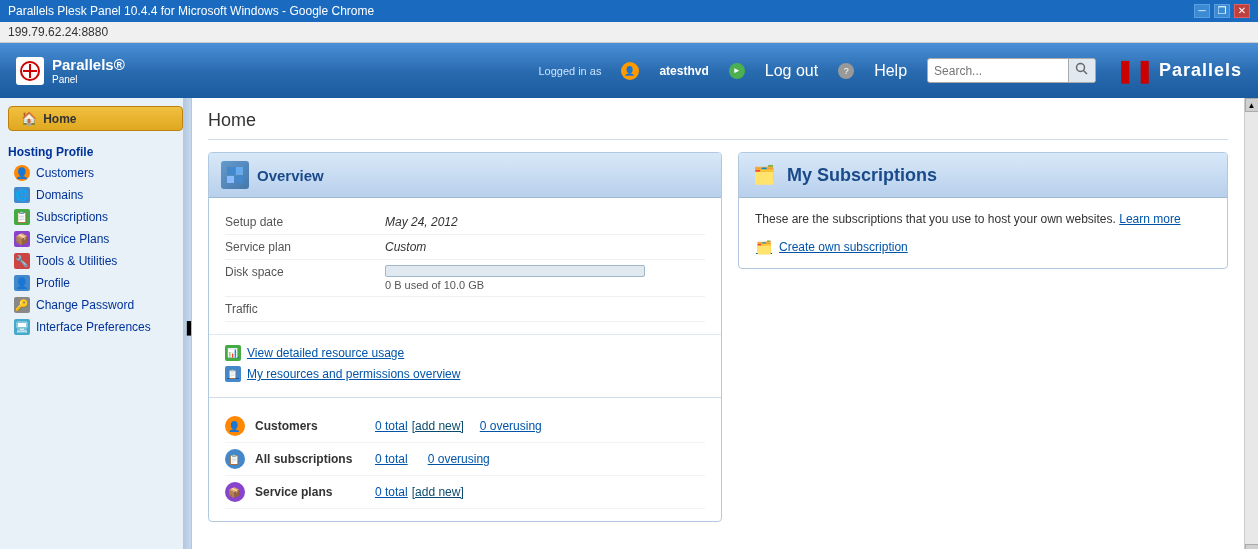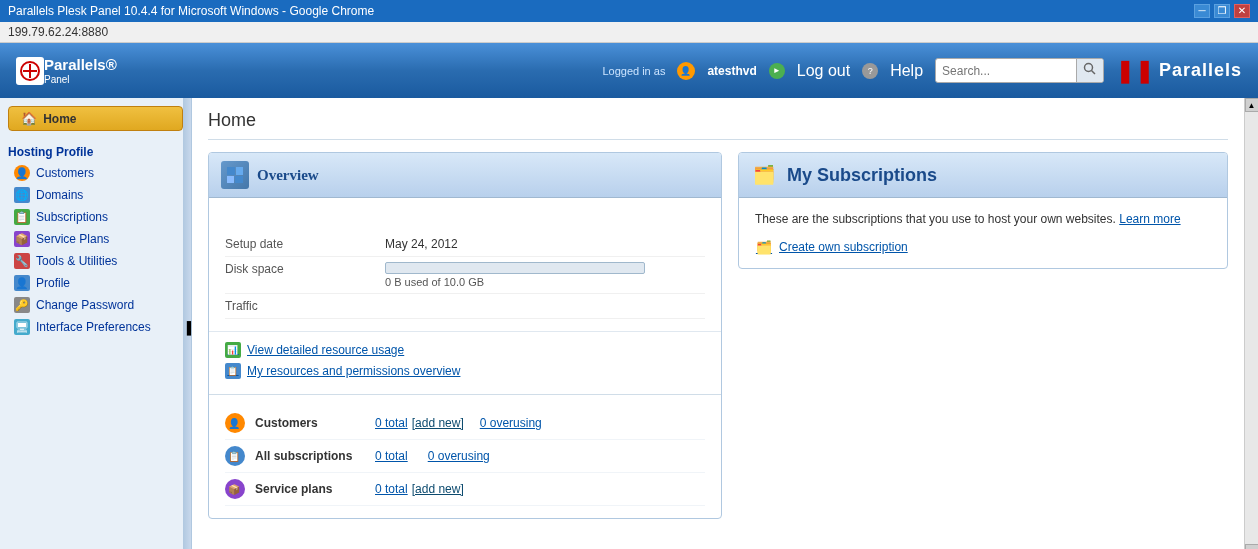--- a/index.html
+++ b/index.html
@@ -36,33 +36,34 @@
       background: linear-gradient(180deg, #4a90d9 0%, #2a6cb0 50%, #1a5a9f 100%);
       height: 55px;
       display: flex;
       align-items: center;
       justify-content: space-between;
       padding: 0 16px;
     }
     #logo-area {
       display: flex;
       align-items: center;
+      gap: 8px;
     }
     #logo-icon {
       width: 28px; height: 28px;
       background: white;
       border-radius: 3px;
       display: flex; align-items: center; justify-content: center;
       color: #cc0000; font-weight: bold; font-size: 14px;
     }
     #logo-text { color: white; font-size: 15px; font-weight: bold; line-height: 1.2; }
     #logo-text small { font-size: 10px; font-weight: normal; display: block; }
 
     #header-right {
-      display: flex; align-items: center; gap: 12px; margin-left: 32px;
+      display: flex; align-items: center; gap: 20px; margin-left: 32px;
     }
     #logged-in { color: #cce4ff; font-size: 11px; display: flex; align-items: center; gap: 4px; }
     #user-icon { width: 18px; height: 18px; border-radius: 50%; background: #ff9900; display:flex;align-items:center;justify-content:center;color:white;font-size:9px; }
     #username { color: white; font-weight: bold; font-size: 12px; }
     #logout-btn, #help-btn {
       color: white; font-size: 16px; cursor: pointer; display: flex; align-items: center; gap: 3px;
       background: none; border: none; text-decoration: none;
     }
     #logout-icon { width: 16px; height: 16px; background: #4caf50; border-radius: 50%; display:flex;align-items:center;justify-content:center;color:white;font-size:8px; }
     #help-icon { width: 16px; height: 16px; background: #999; border-radius: 50%; display:flex;align-items:center;justify-content:center;color:white;font-size:9px; }
@@ -187,31 +188,31 @@
       display: flex; align-items: center; gap: 8px;
       border-bottom: 1px solid #a0b8d0;
     }
     #overview-icon {
       width: 28px; height: 28px;
       background: linear-gradient(135deg, #6699cc, #4477aa);
       border-radius: 3px;
       display: flex; align-items: center; justify-content: center;
       color: white; font-size: 14px;
     }
-    #overview-title { font-size: 15px; color: #1a4a8a; font-weight: bold; font-family: Liberation Serif, serif; }
-
-    #overview-body { padding: 12px 16px; margin-top: 22px; }
+    #overview-title { font-size: 15px; color: #1a4a8a; font-weight: bold; }
+
+    #overview-body { padding: 12px 16px; }
 
     .info-row {
       display: flex; align-items: flex-start;
       padding: 5px 0;
       border-bottom: 1px solid #f0f0f0;
     }
     .info-label { width: 160px; color: #555; flex-shrink: 0; }
-    .info-value { color: #333; }
+    .info-value { color: #333; font-style: italic; }
 
     .progress-bar-wrap {
       width: 260px; height: 12px;
       background: #e0e8f0; border: 1px solid #a0b8cc;
       border-radius: 2px; margin-bottom: 2px;
     }
     .progress-bar-fill { height: 100%; background: linear-gradient(180deg, #90c0e8, #6090c0); border-radius: 2px; }
     .progress-label { font-size: 11px; color: #555; }
 
     #overview-links { padding: 10px 16px; border-top: 1px solid #e0e8f0; }
@@ -400,20 +401,24 @@
             </div>
             <span id="overview-title">Overview</span>
           </div>
 
           <div id="overview-body">
             <div class="info-row">
               <span class="info-label">Setup date</span>
               <span class="info-value">May 24, 2012</span>
             </div>
             <div class="info-row">
+              <span class="info-label">Service plan</span>
+              <span class="info-value">Custom</span>
+            </div>
+            <div class="info-row">
               <span class="info-label">Disk space</span>
               <div>
                 <div class="progress-bar-wrap">
                   <div class="progress-bar-fill" style="width:0%"></div>
                 </div>
                 <div class="progress-label">0 B used of 10.0 GB</div>
               </div>
             </div>
             <div class="info-row">
               <span class="info-label">Traffic</span>

